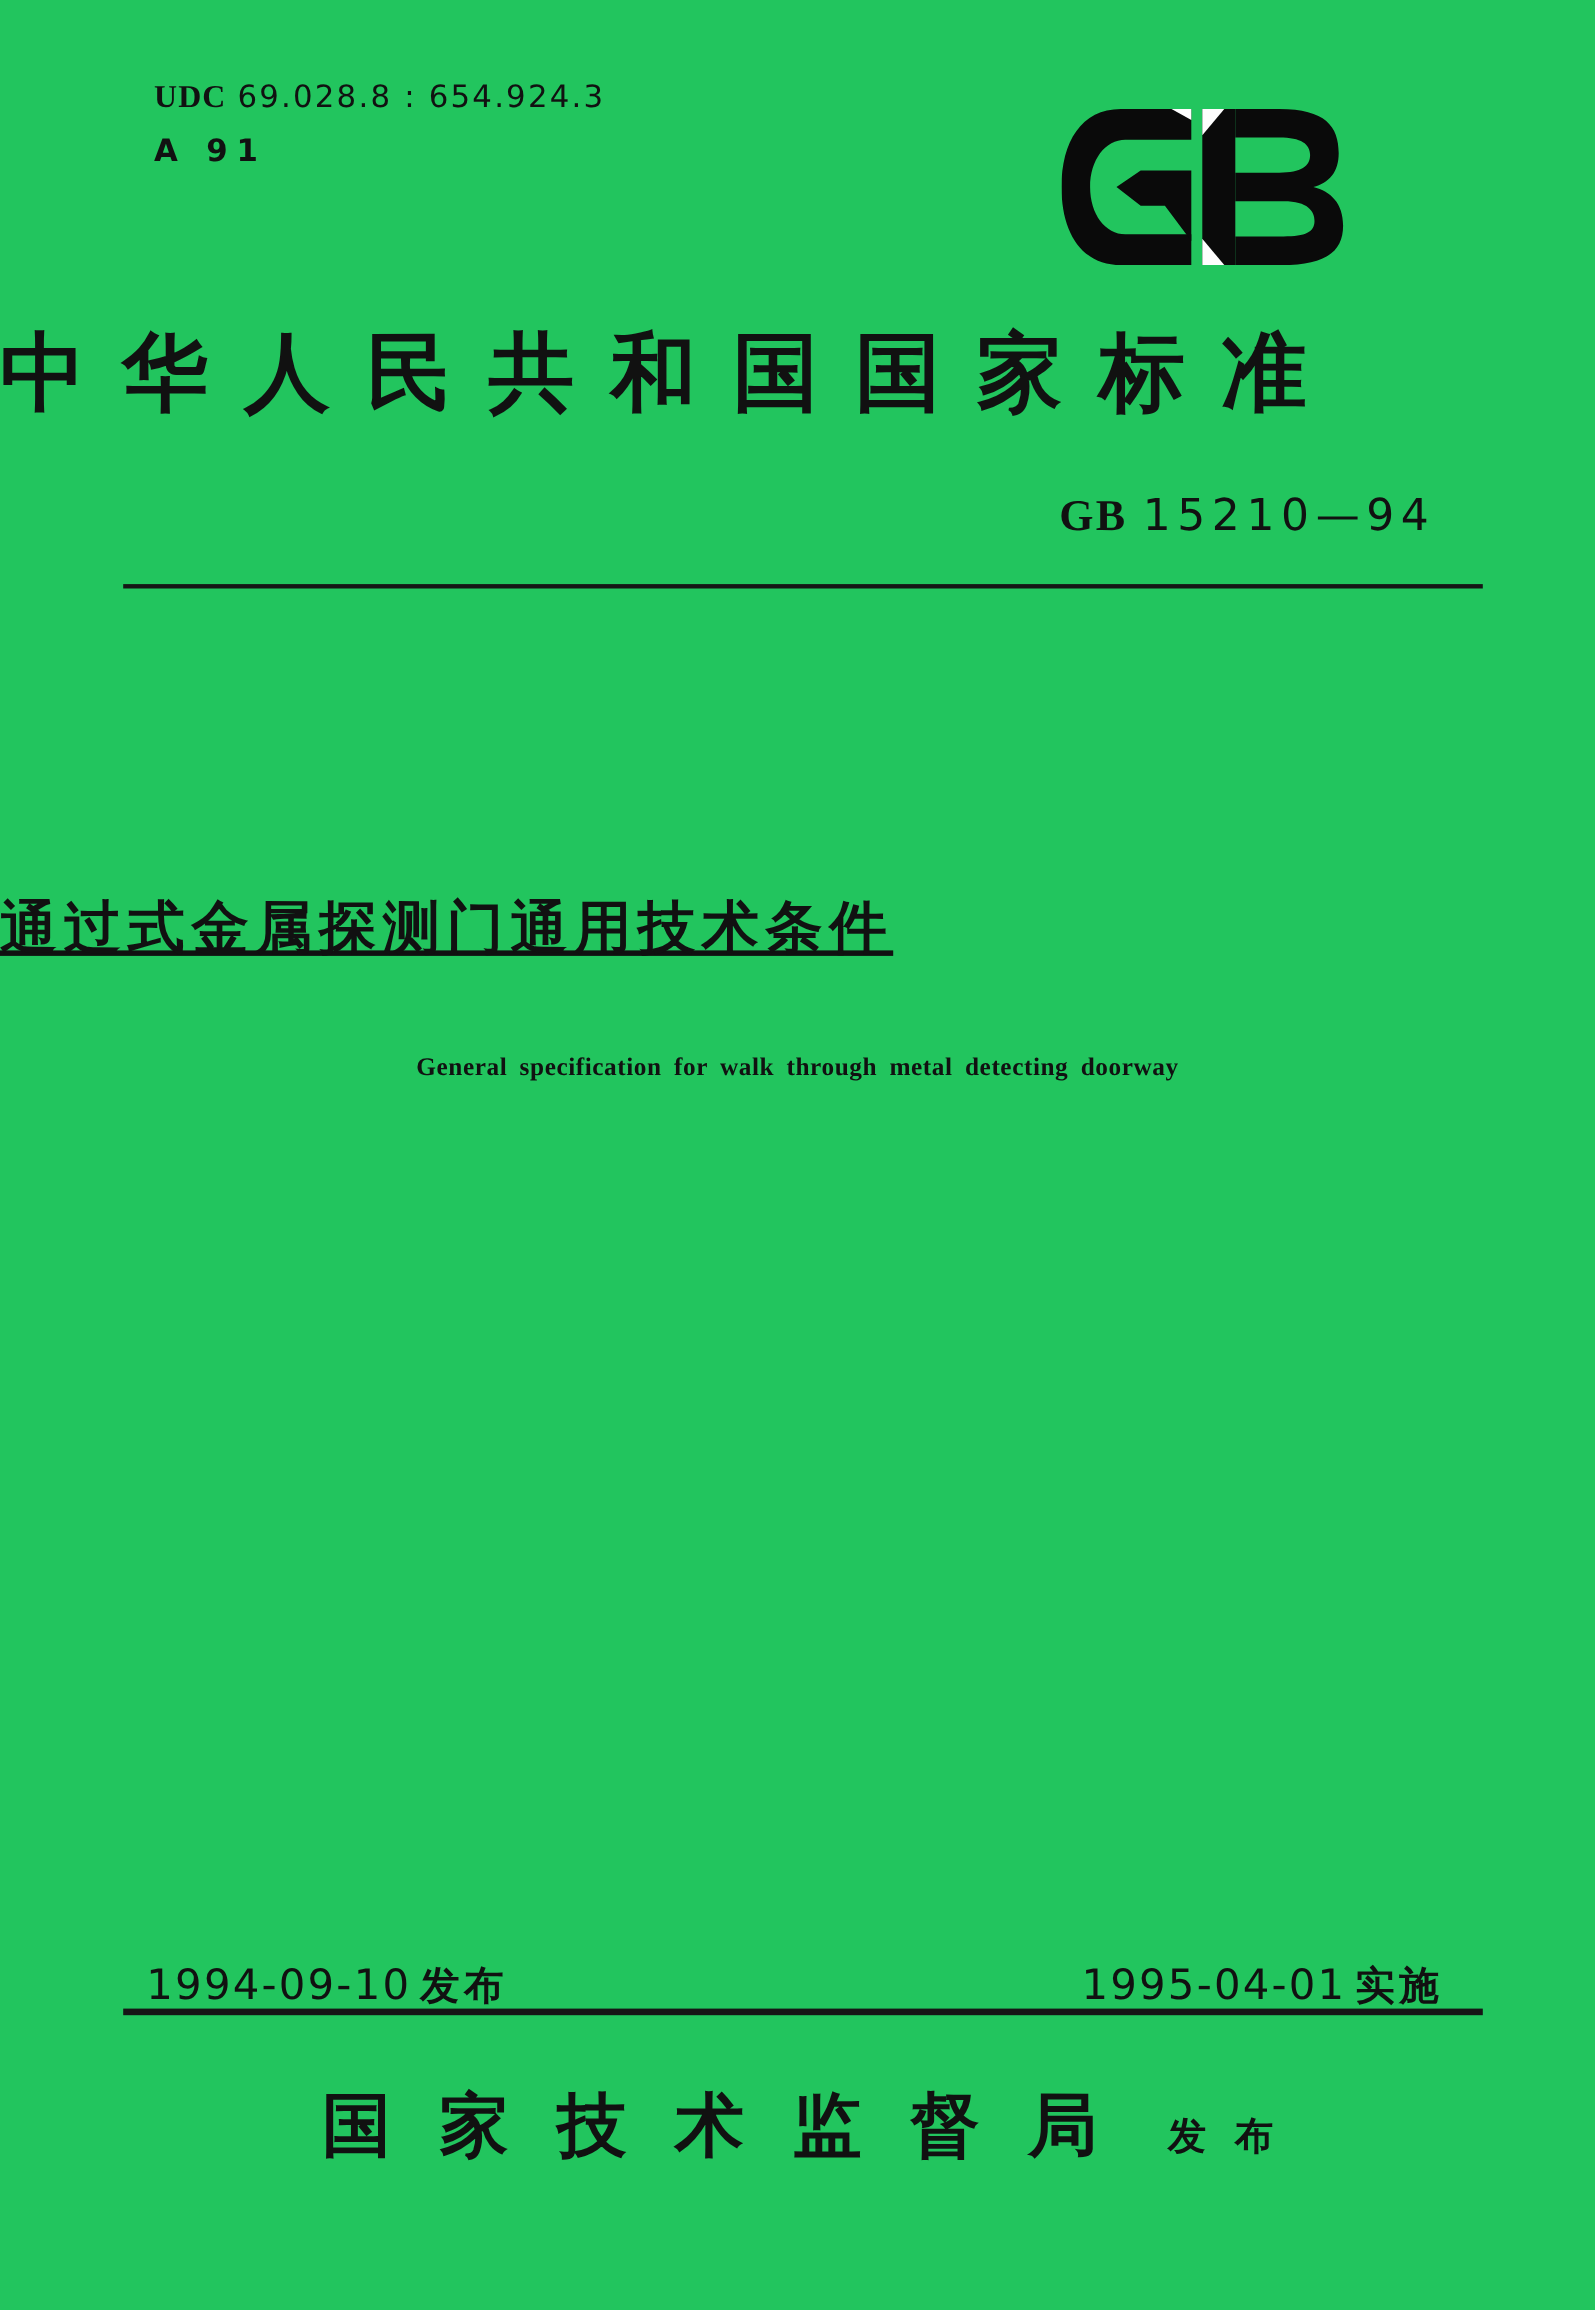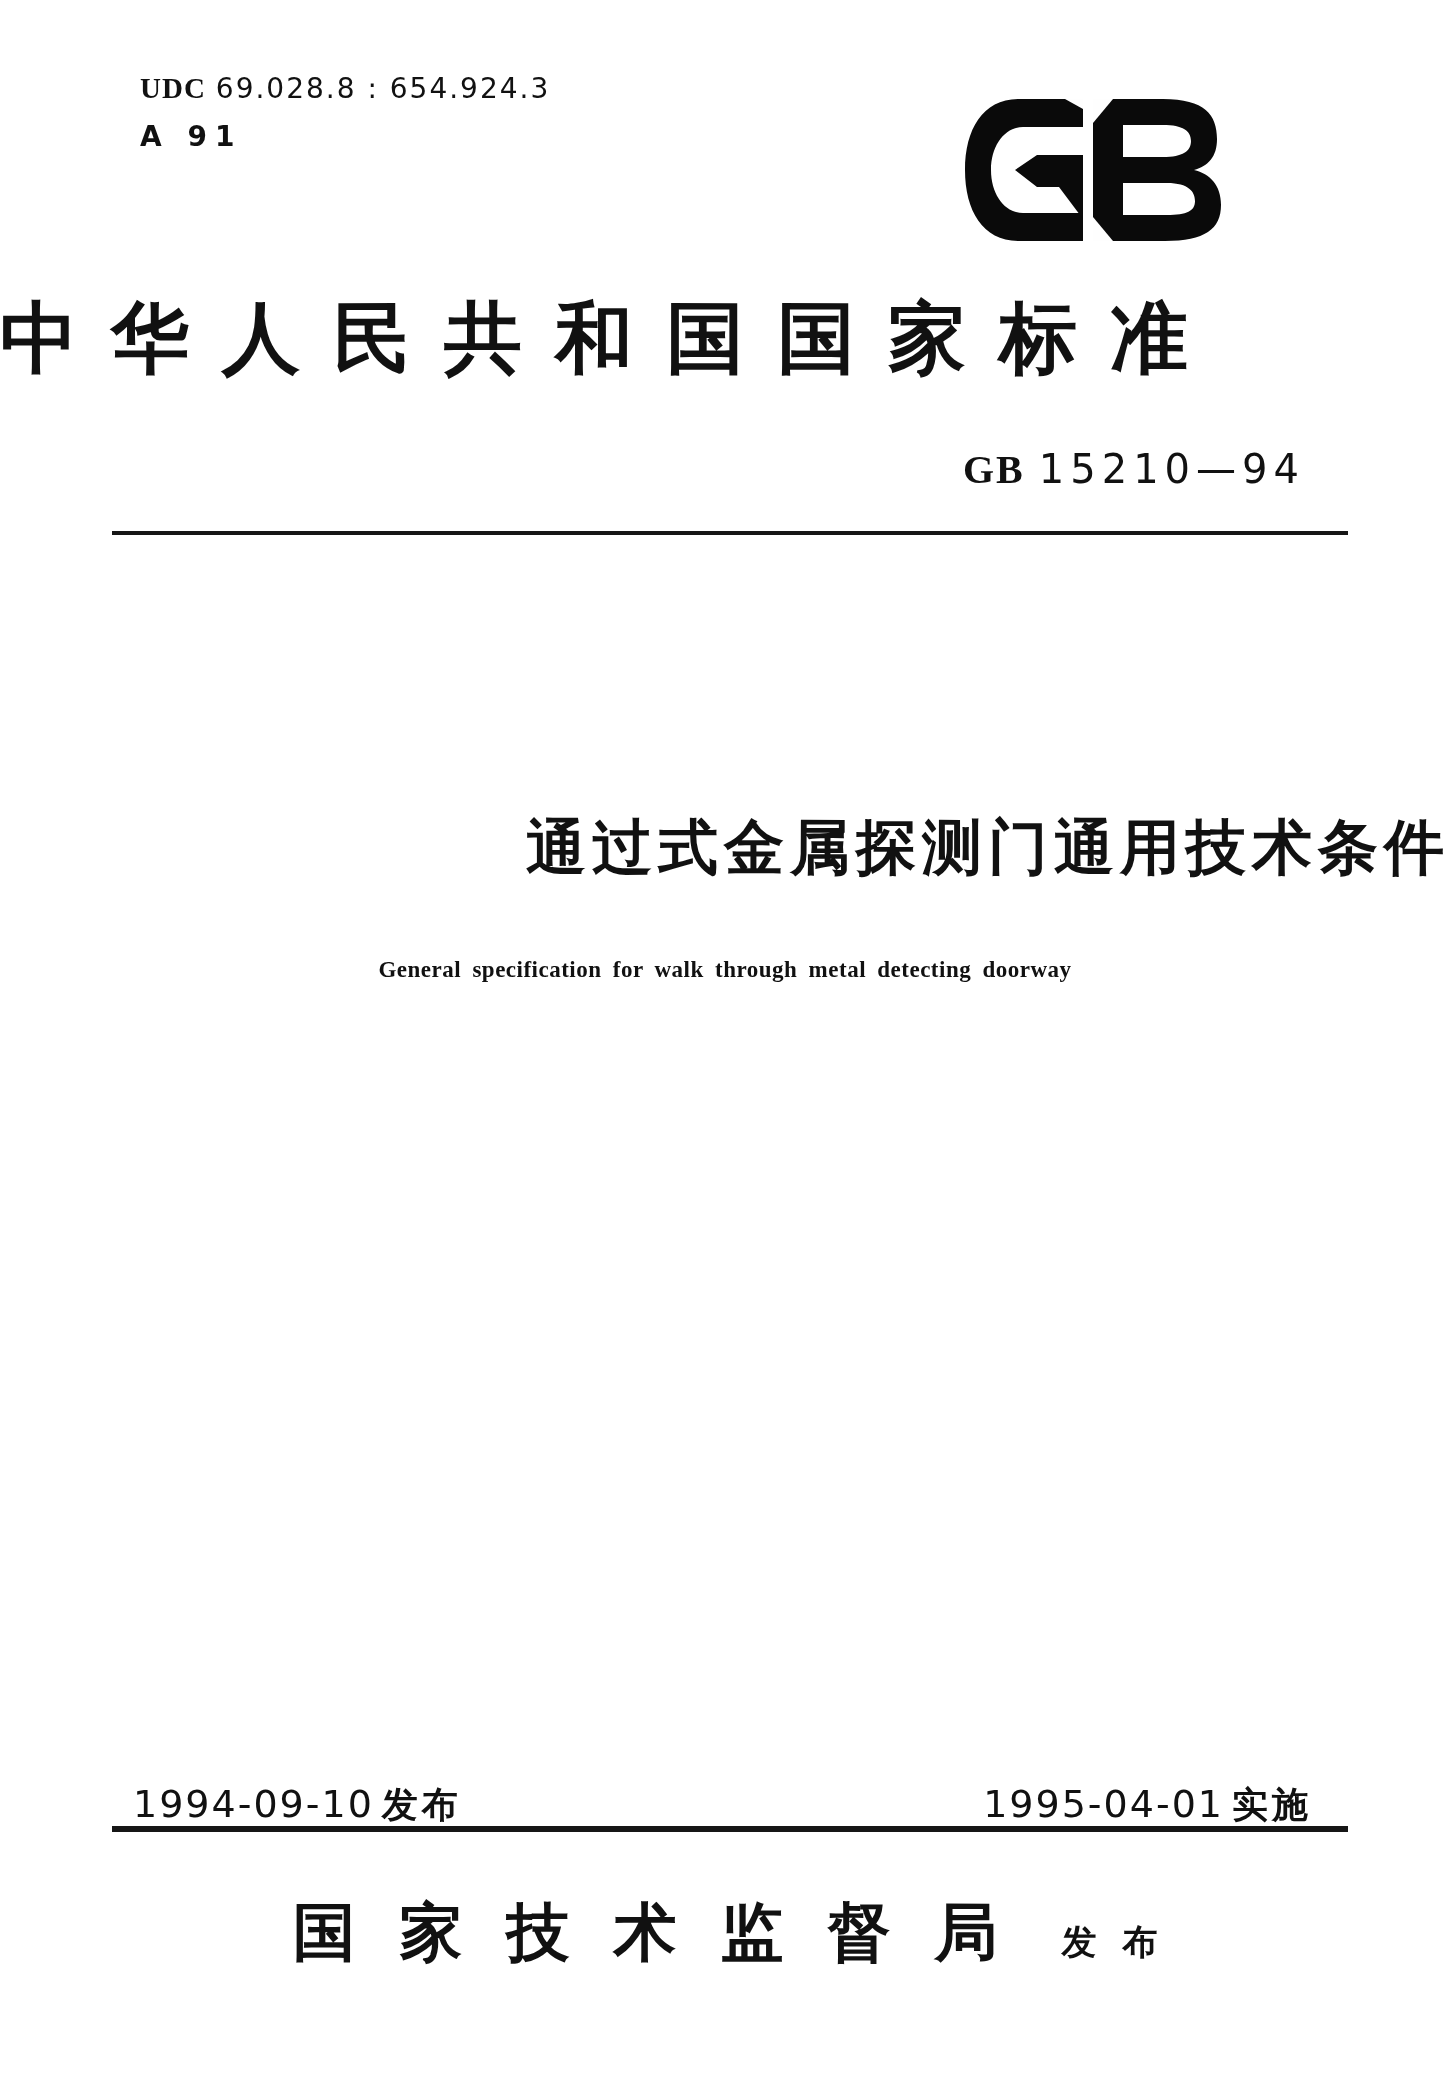--- a/index.html
+++ b/index.html
@@ -1,20 +1,20 @@
 <!DOCTYPE html>
 <html><head>
 <meta charset="utf-8">
 <style>
   html,body{margin:0;padding:0;background:#888;}
   .page{
     position:relative;
     width:1450px;height:2100px;
     margin:0 auto;
-    background:#ffffff;
+    background:#22c55e;
     color:#111;
     overflow:hidden;
     font-family:"Liberation Serif","DejaVu Serif",serif;
   }
 
   
   .udc-block{
     position:absolute;left:140px;top:72px;
     line-height:1.15;
     white-space:nowrap;
@@ -44,25 +44,26 @@
   .std-digits{font-family:"DejaVu Sans","Liberation Sans",sans-serif;font-weight:normal;letter-spacing:6px;margin-left:14px;}
 
   .rule-top{
     position:absolute;left:112px;top:531px;width:1236px;height:4px;
     background:#161616;
   }
 
   
   .doc-title{
     position:absolute;top:818px;left:0;width:100%;
-    text-align:right;
+    text-align:left;
     font-family:"Liberation Sans","DejaVu Sans",sans-serif;
-    font-size:60px;font-weight:bold;line-height:1;
+    font-size:52px;font-weight:bold;line-height:1;
     letter-spacing:6px;margin-right:-6px;
     white-space:nowrap;
+    text-decoration:underline;
   }
   .doc-subtitle{
     position:absolute;top:956px;left:0;width:100%;
     text-align:center;
     font-size:23px;font-weight:bold;line-height:1.2;
     letter-spacing:0.5px;word-spacing:5px;
     white-space:nowrap;
   }
 
   

